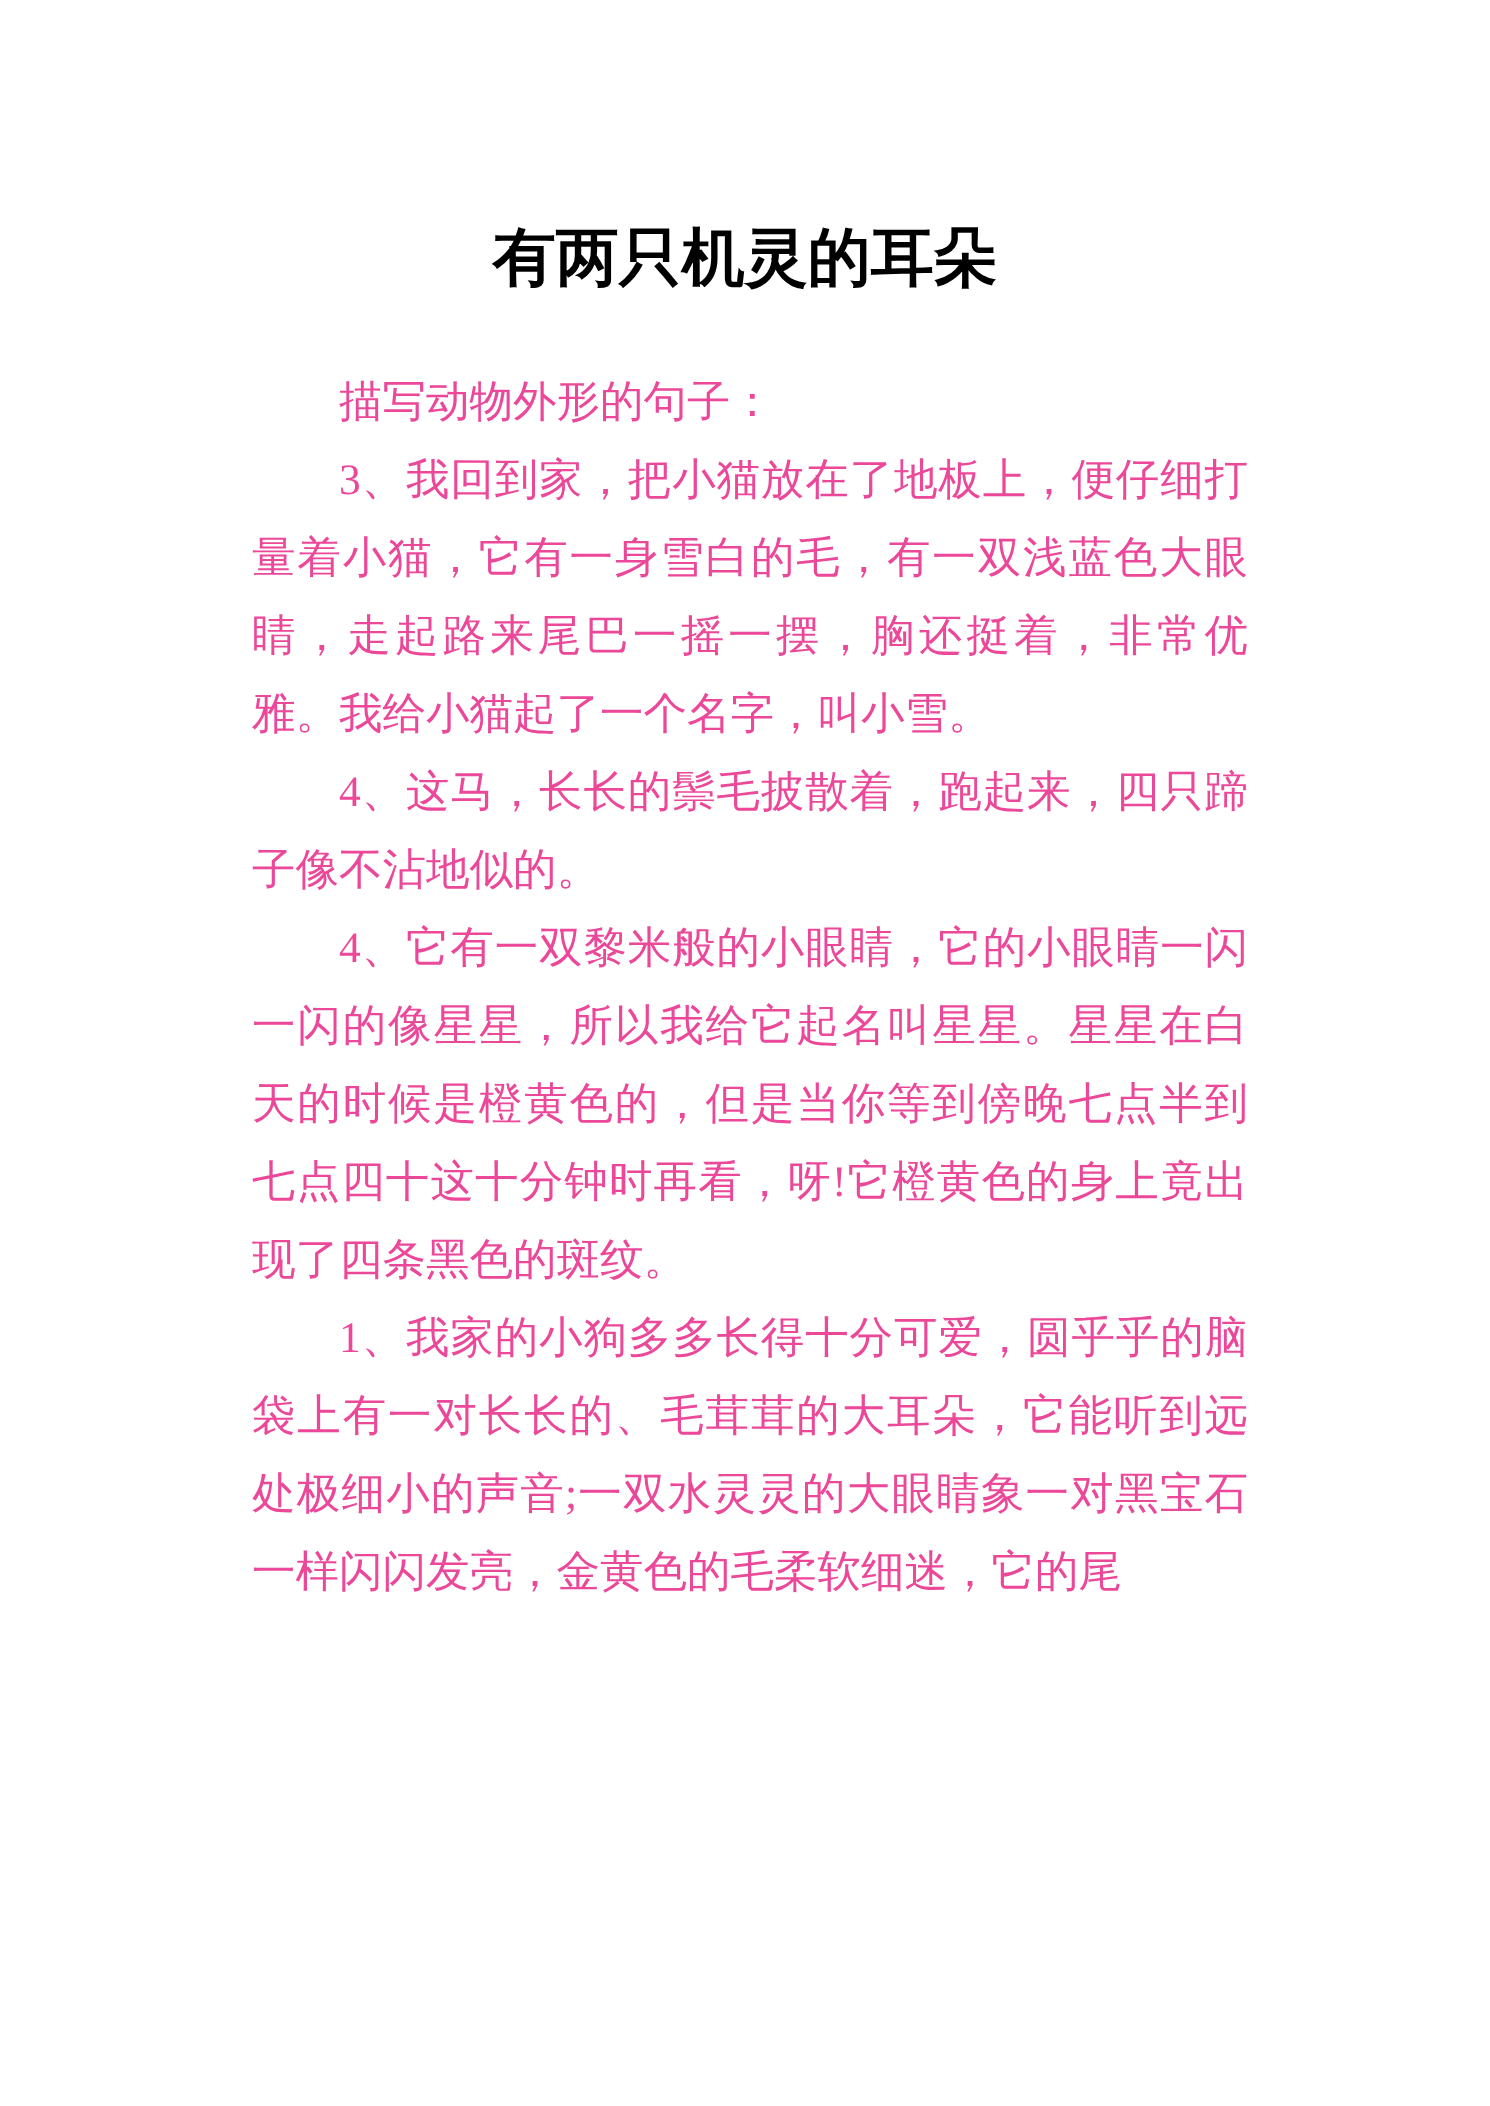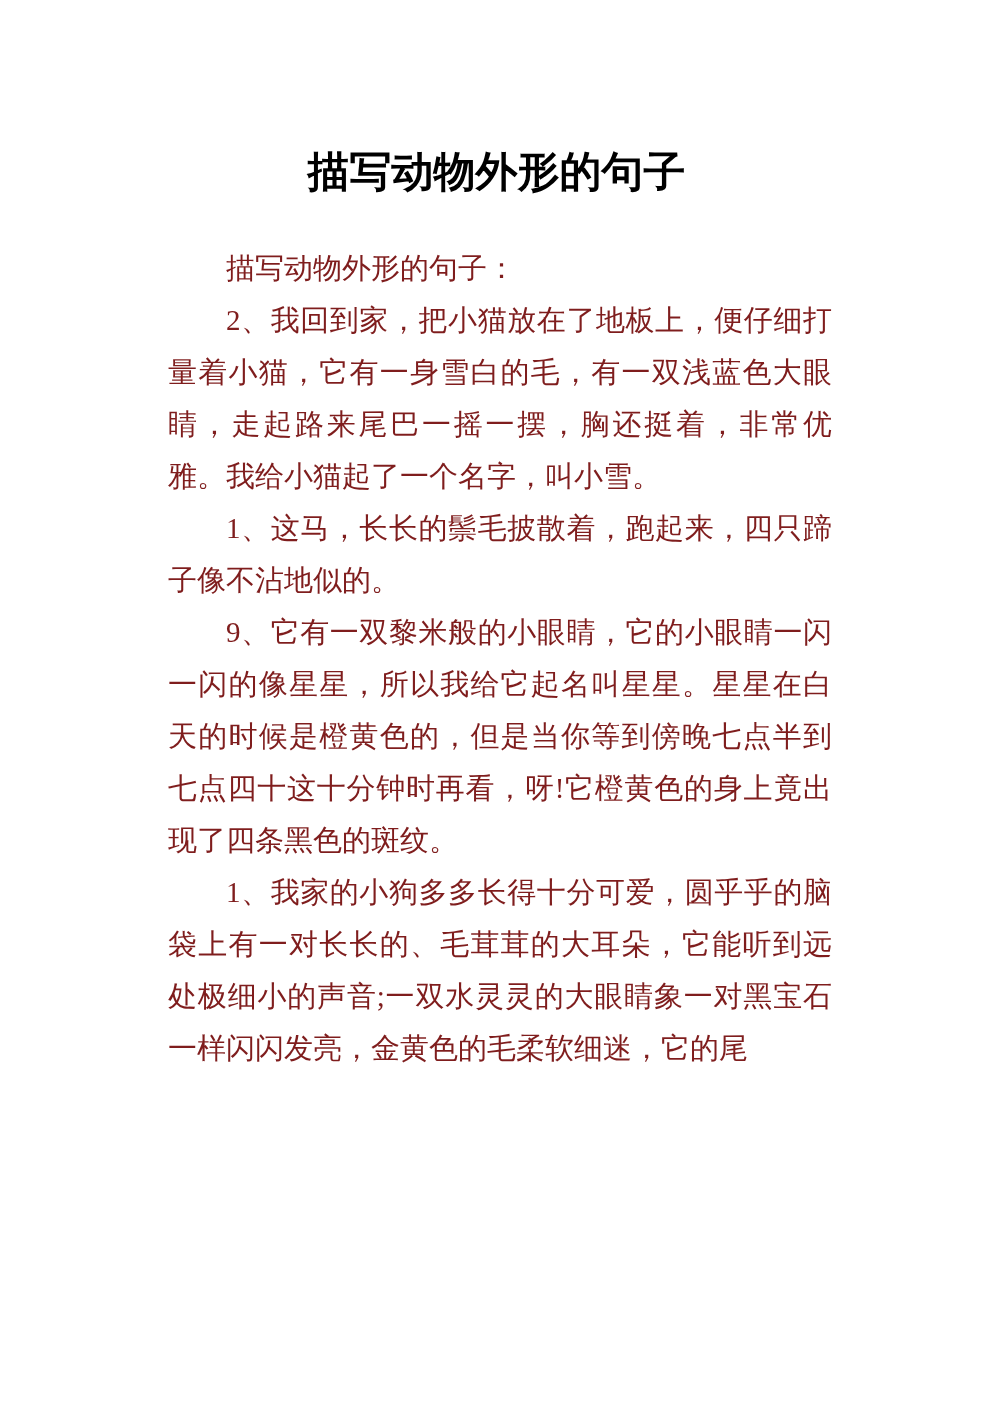--- a/index.html
+++ b/index.html
@@ -36,29 +36,29 @@
     width: 664px;
   }
   .doc-body p {
     margin: 0;
     padding: 0;
     font-size: 29px;
     line-height: 52px;
     text-indent: 2em;
     text-align: justify;
     text-justify: inter-ideograph;
-    color: #7f1d1d;
+    color: #ec4899;
     word-break: break-all;
   }
 </style>
 </head>
 <body>
 
 <div class="page">
-  <h1 class="doc-title">描写动物外形的句子</h1>
+  <h1 class="doc-title">有两只机灵的耳朵</h1>
   <div class="doc-body">
       <p>描写动物外形的句子：</p>
-      <p>2、我回到家，把小猫放在了地板上，便仔细打量着小猫，它有一身雪白的毛，有一双浅蓝色大眼睛，走起路来尾巴一摇一摆，胸还挺着，非常优雅。我给小猫起了一个名字，叫小雪。</p>
-      <p>1、这马，长长的鬃毛披散着，跑起来，四只蹄子像不沾地似的。</p>
-      <p>9、它有一双黎米般的小眼睛，它的小眼睛一闪一闪的像星星，所以我给它起名叫星星。星星在白天的时候是橙黄色的，但是当你等到傍晚七点半到七点四十这十分钟时再看，呀!它橙黄色的身上竟出现了四条黑色的斑纹。</p>
+      <p>3、我回到家，把小猫放在了地板上，便仔细打量着小猫，它有一身雪白的毛，有一双浅蓝色大眼睛，走起路来尾巴一摇一摆，胸还挺着，非常优雅。我给小猫起了一个名字，叫小雪。</p>
+      <p>4、这马，长长的鬃毛披散着，跑起来，四只蹄子像不沾地似的。</p>
+      <p>4、它有一双黎米般的小眼睛，它的小眼睛一闪一闪的像星星，所以我给它起名叫星星。星星在白天的时候是橙黄色的，但是当你等到傍晚七点半到七点四十这十分钟时再看，呀!它橙黄色的身上竟出现了四条黑色的斑纹。</p>
       <p>1、我家的小狗多多长得十分可爱，圆乎乎的脑袋上有一对长长的、毛茸茸的大耳朵，它能听到远处极细小的声音;一双水灵灵的大眼睛象一对黑宝石一样闪闪发亮，金黄色的毛柔软细迷，它的尾</p>
     </div>
 </div>
 
 </body></html>

